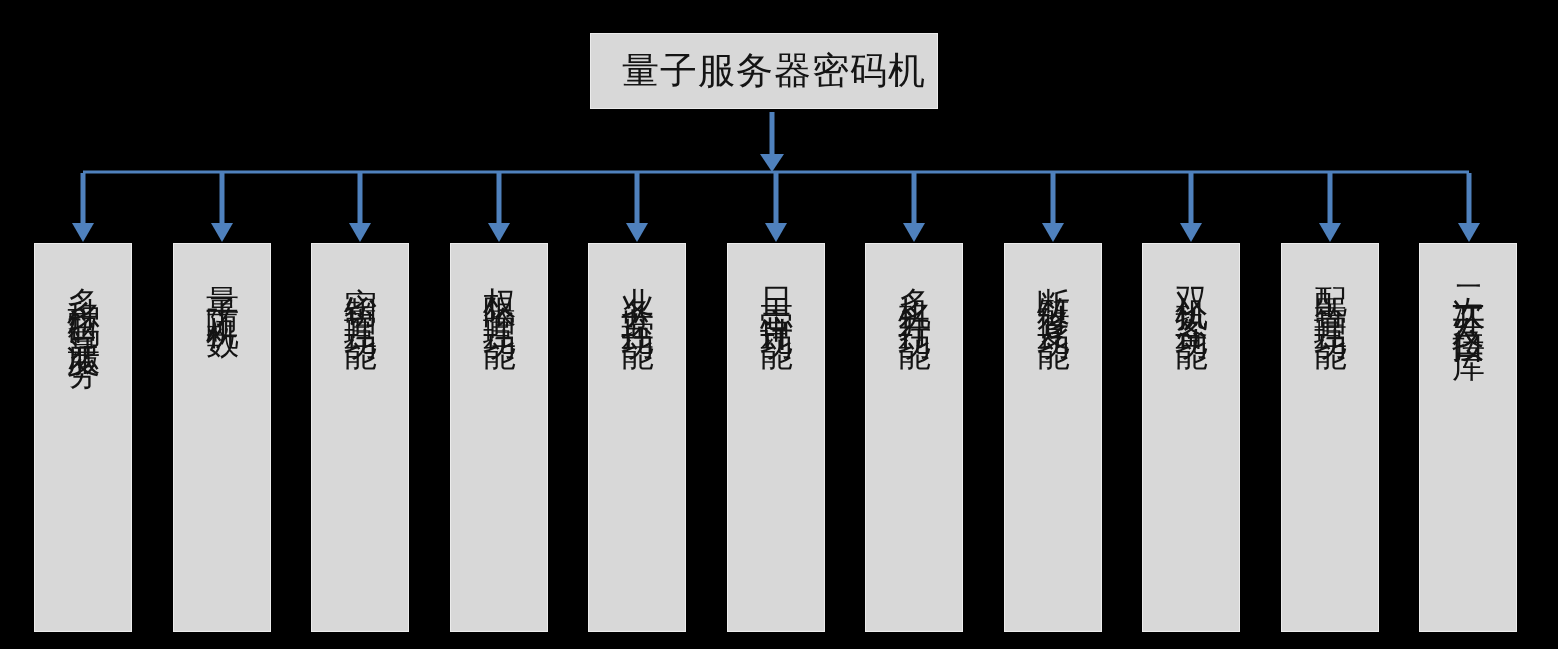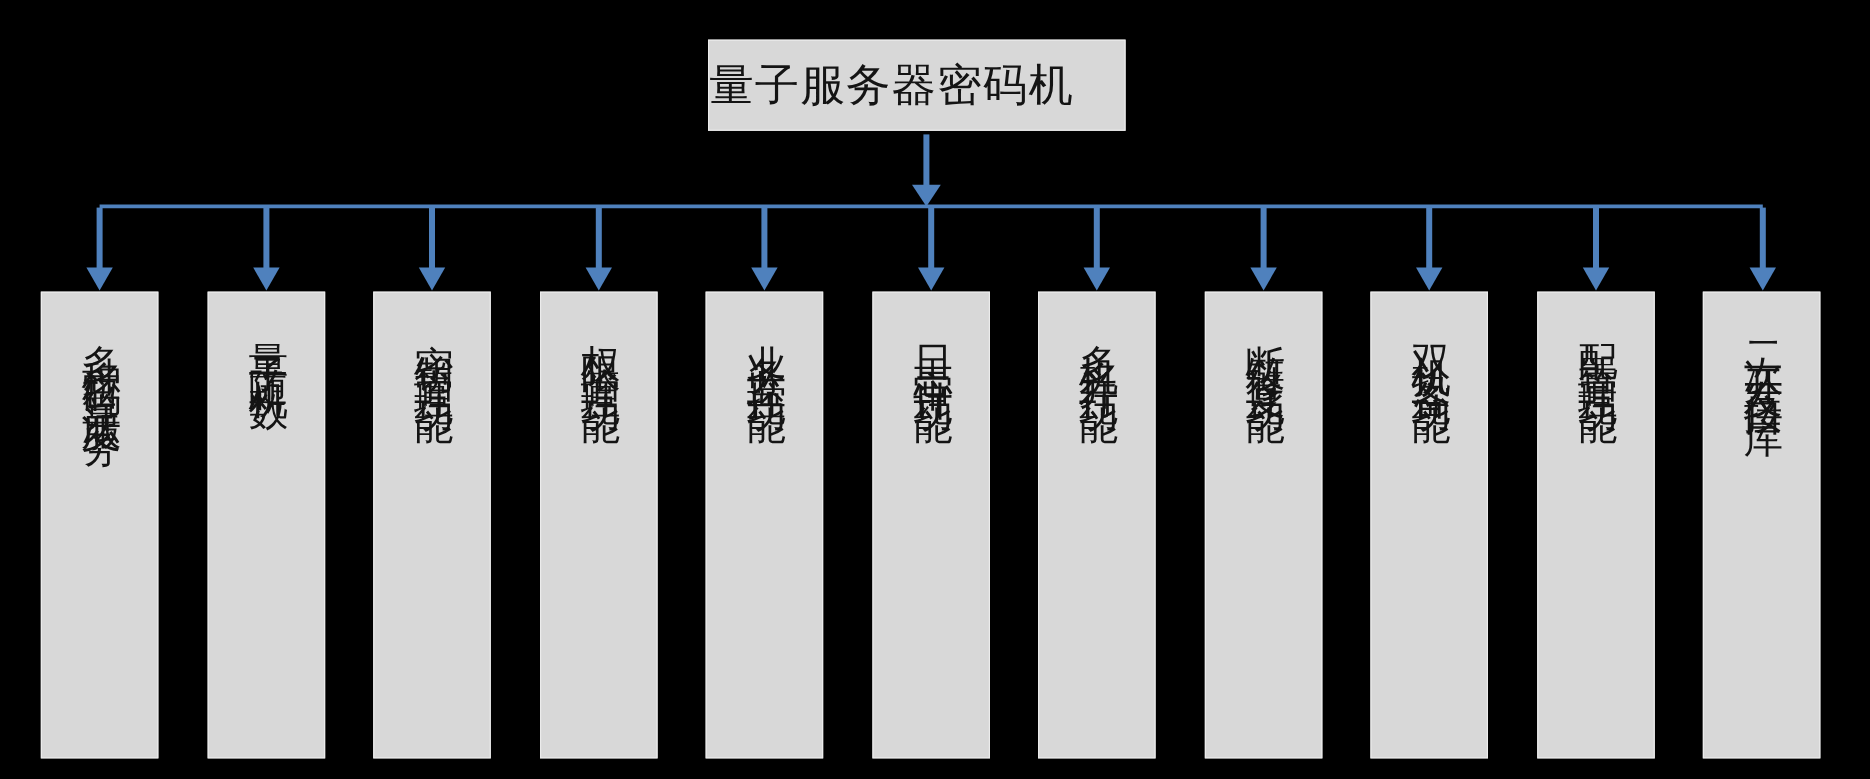--- a/index.html
+++ b/index.html
@@ -28,20 +28,22 @@
     box-sizing: border-box;
     z-index: 2;
   }
   .root-box {
     left: 590px;
     top: 33px;
     width: 348px;
     height: 76px;
     display: flex;
     align-items: center;
+    justify-content: center;
+    padding-left: 20px;
   }
   .root-label {
     font-size: 37px;
     color: #141414;
     letter-spacing: 1px;
     white-space: nowrap;
   }
   .branch {
     top: 243px;
     width: 98px;

